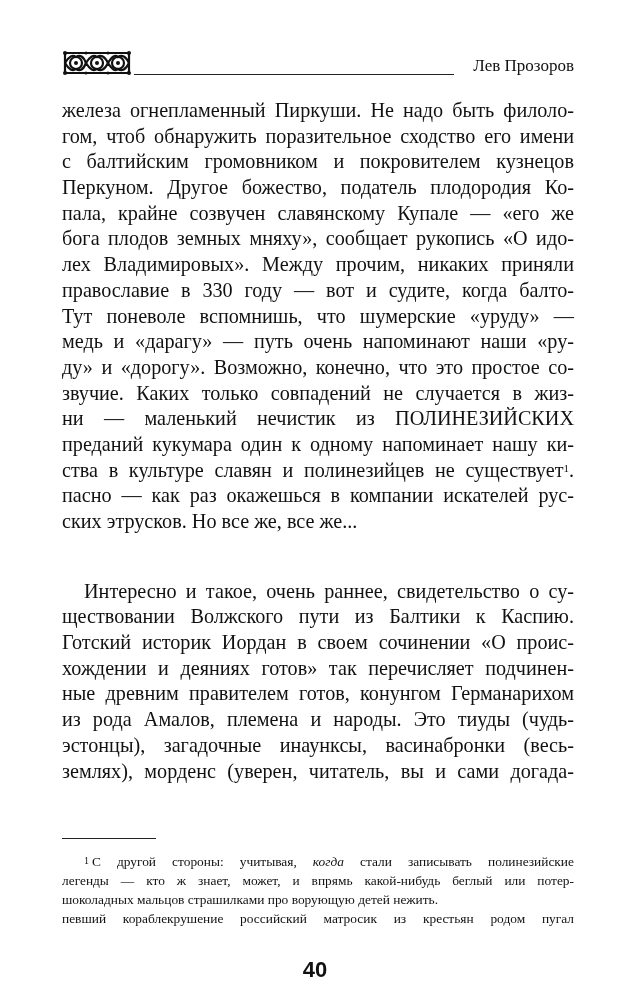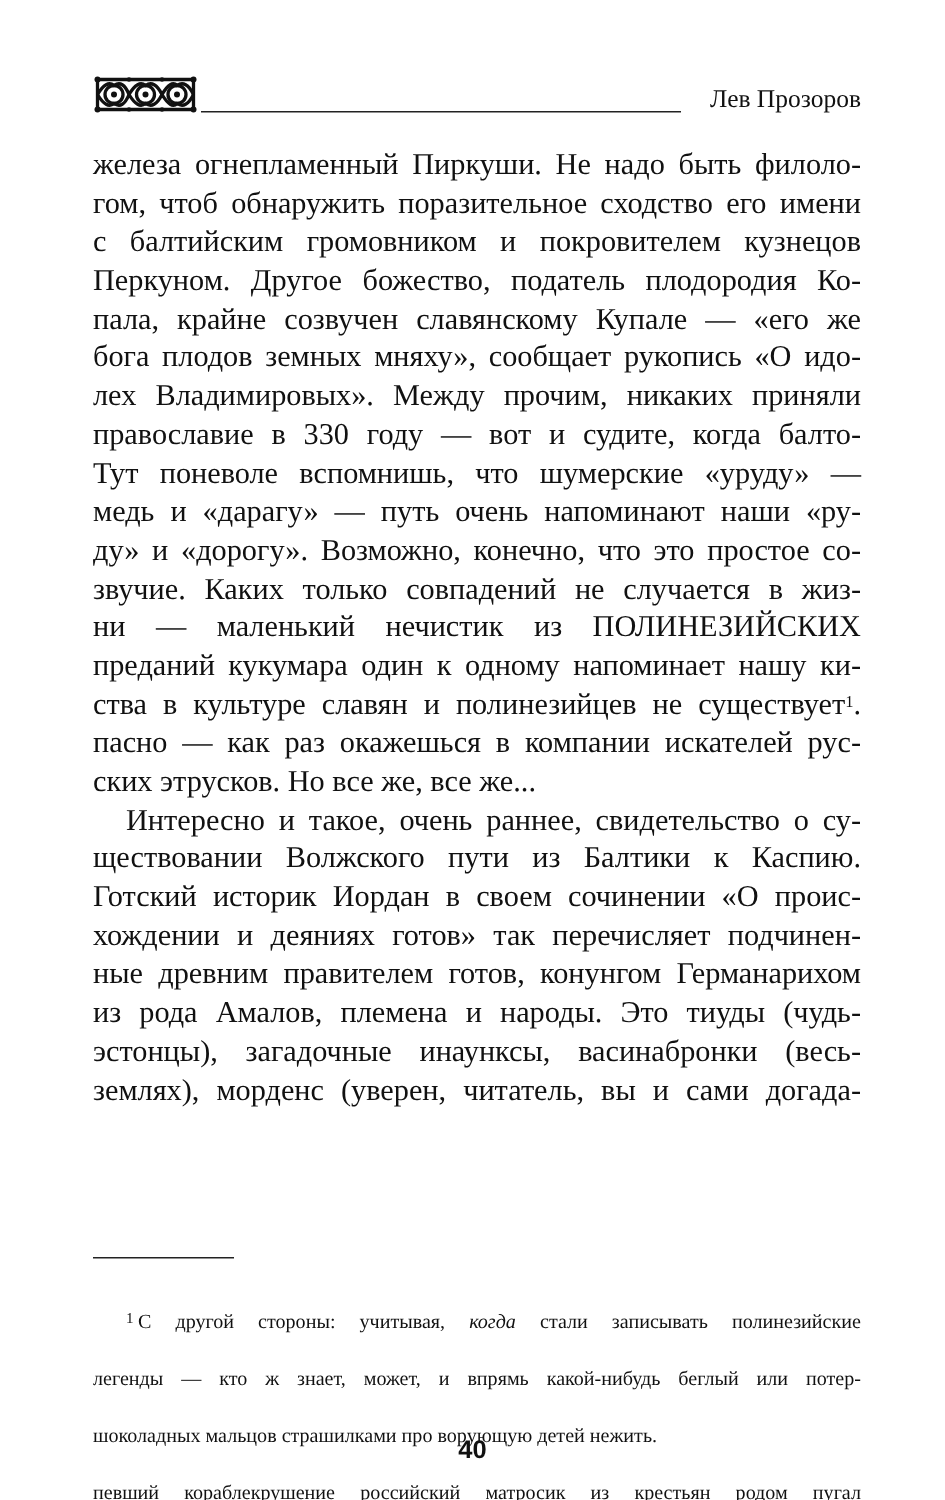--- a/index.html
+++ b/index.html
@@ -68,20 +68,21 @@
     text-align: justify;
     text-align-last: justify;
     height: 25.7px;
     overflow: visible;
   }
   .line.last {
     text-align-last: left;
   }
   .line.indent {
     padding-left: 22px;
+    margin-top: 44px;
   }
   sup.fn-ref {
     font-size: 11px;
     vertical-align: top;
     position: relative;
     top: -2px;
   }
   
   .footnote-rule {
     position: absolute;
@@ -92,39 +93,39 @@
   }
   .footnote {
     position: absolute;
     left: 62px;
     top: 852px;
     width: 512px;
     font-family: "Liberation Serif", "DejaVu Serif", serif;
     font-size: 13.4px;
     line-height: 19px;
   }
-  .footnote .line { height: 19px; margin-top: 19px; }
+  .footnote .line { height: 19px; }
   .footnote .fn-num {
     font-size: 10px;
     vertical-align: top;
     position: relative;
     top: -1px;
     margin-right: 3px;
   }
   .footnote em { font-style: italic; }
   .footnote .line.first { padding-left: 22px; }
   
   .page-number {
     position: absolute;
     left: 0;
     width: 630px;
     top: 957px;
     text-align: center;
     font-family: "Liberation Sans", "DejaVu Sans", sans-serif;
-    font-size: 17px;
+    font-size: 22px;
     font-weight: bold;
     color: #111;
   }
 </style>
 </head>
 <body>
 
 <div class="page">
 
   <div class="running-header">

